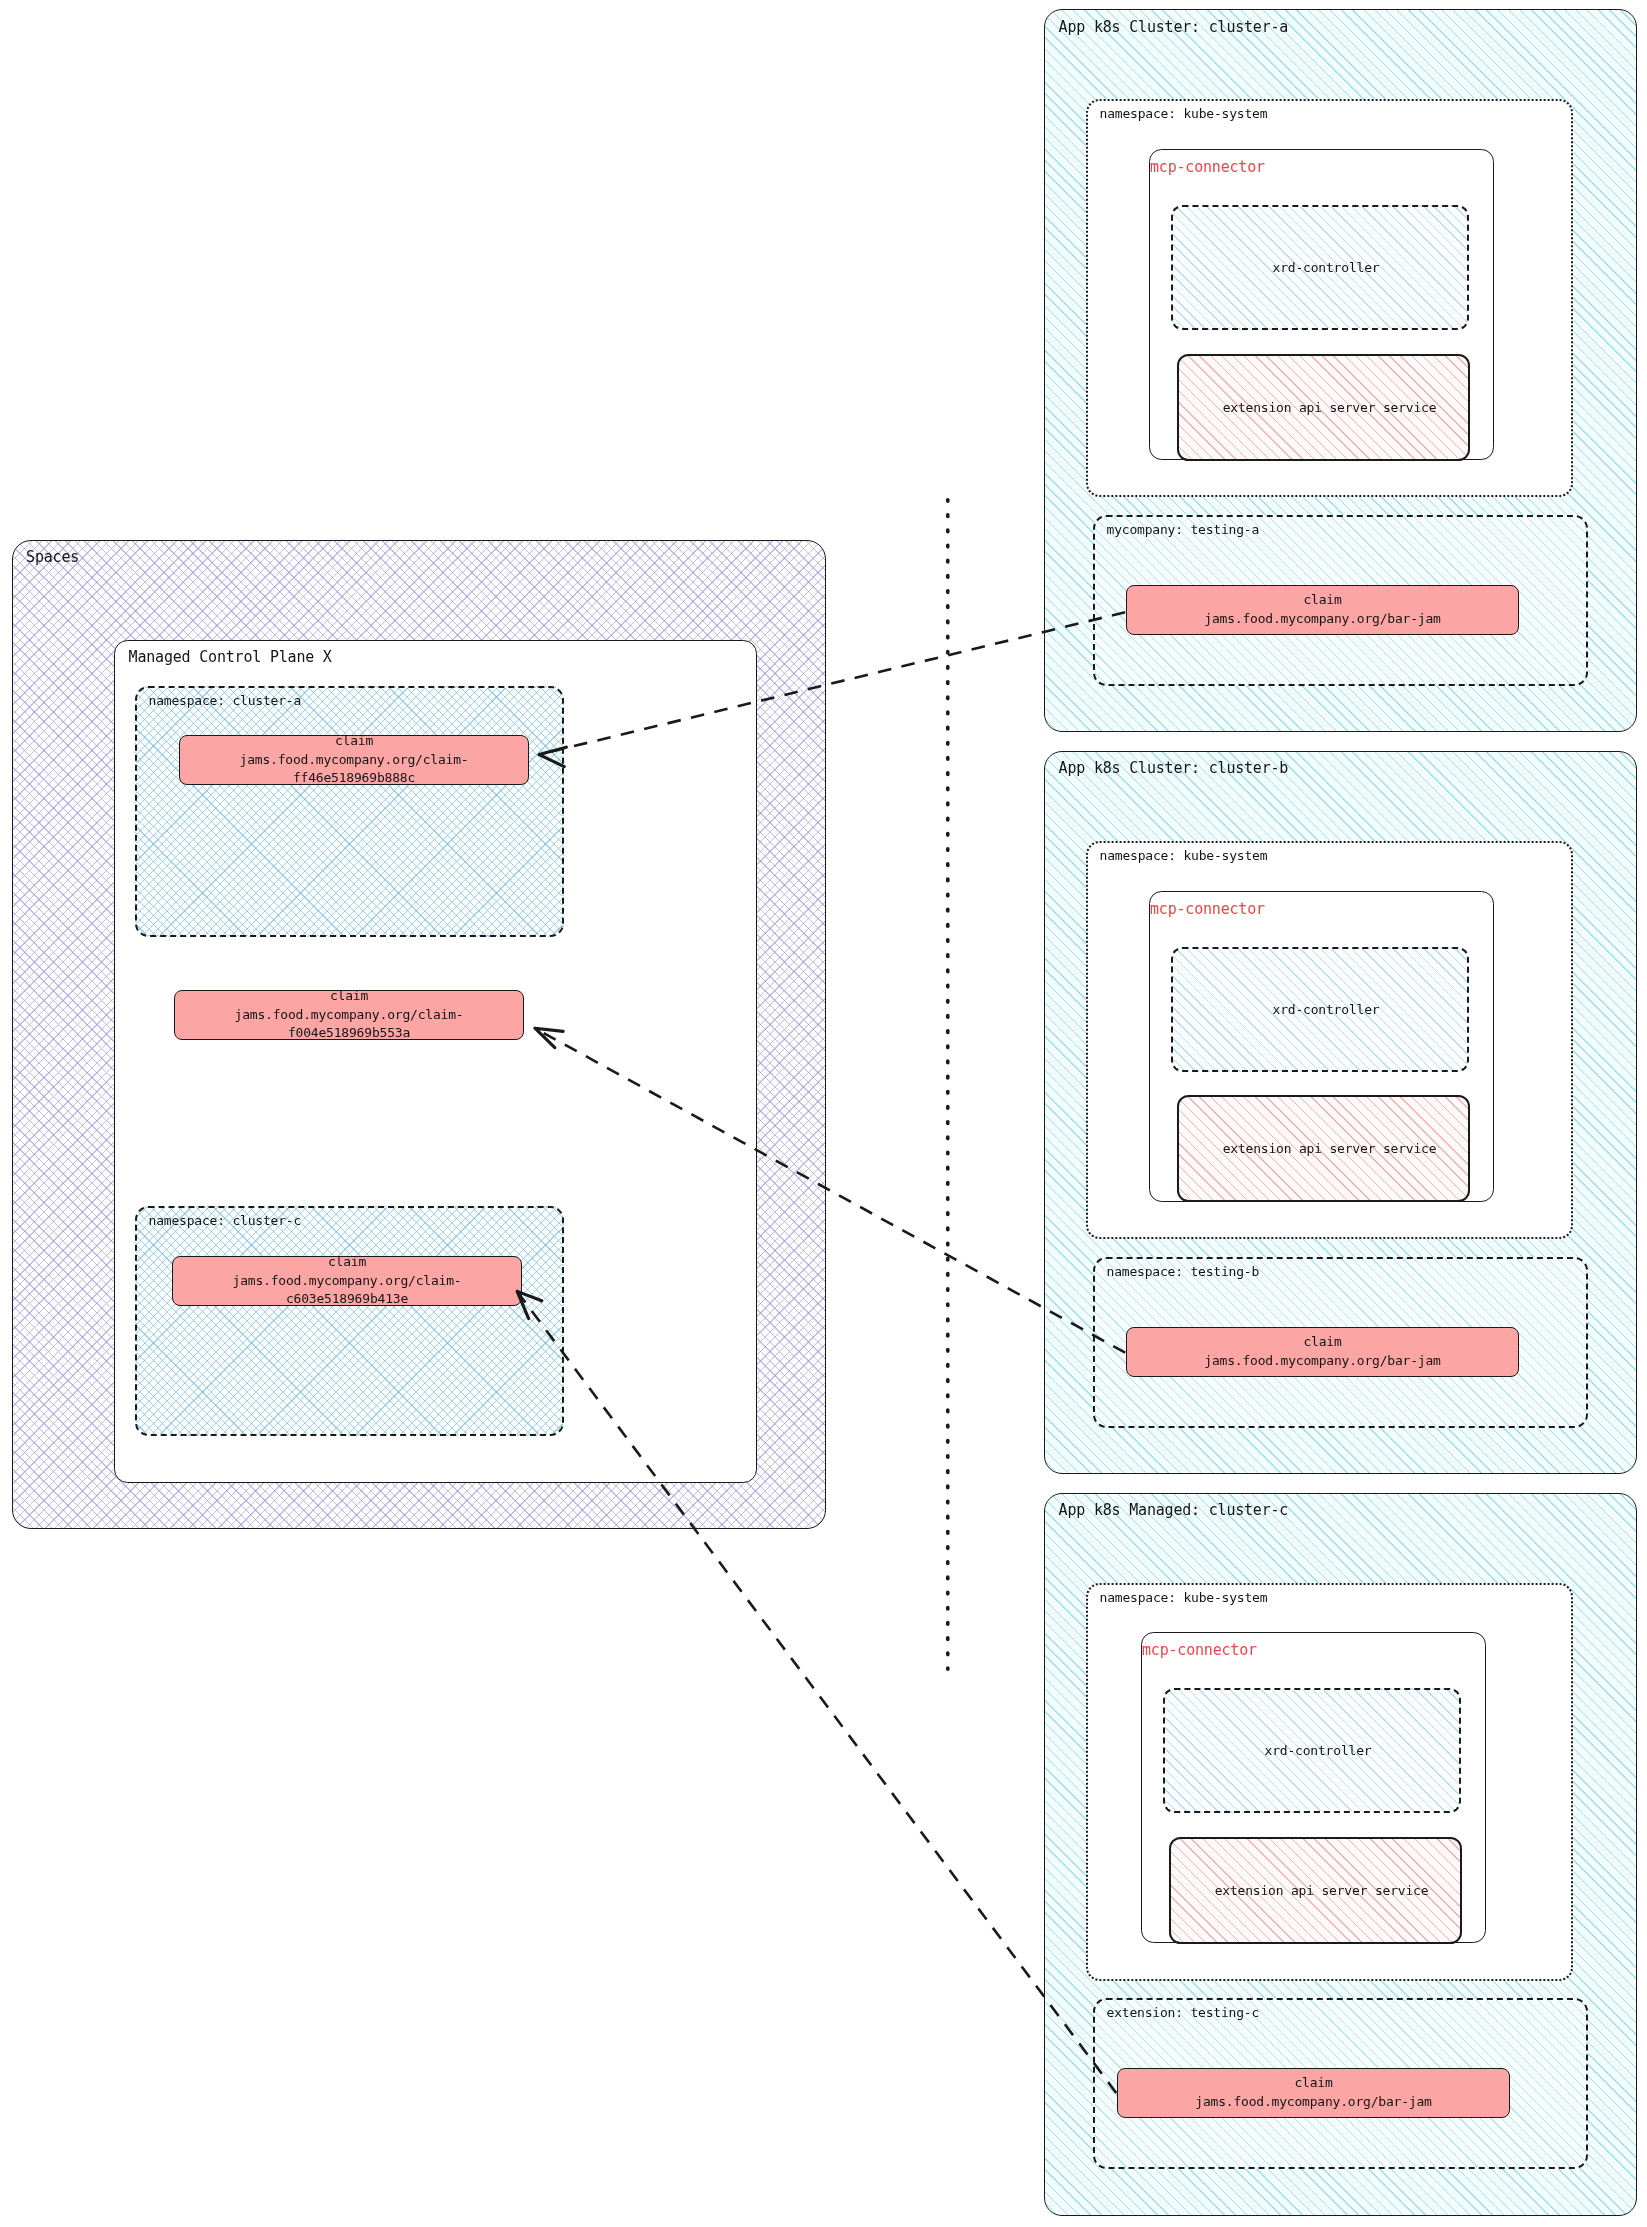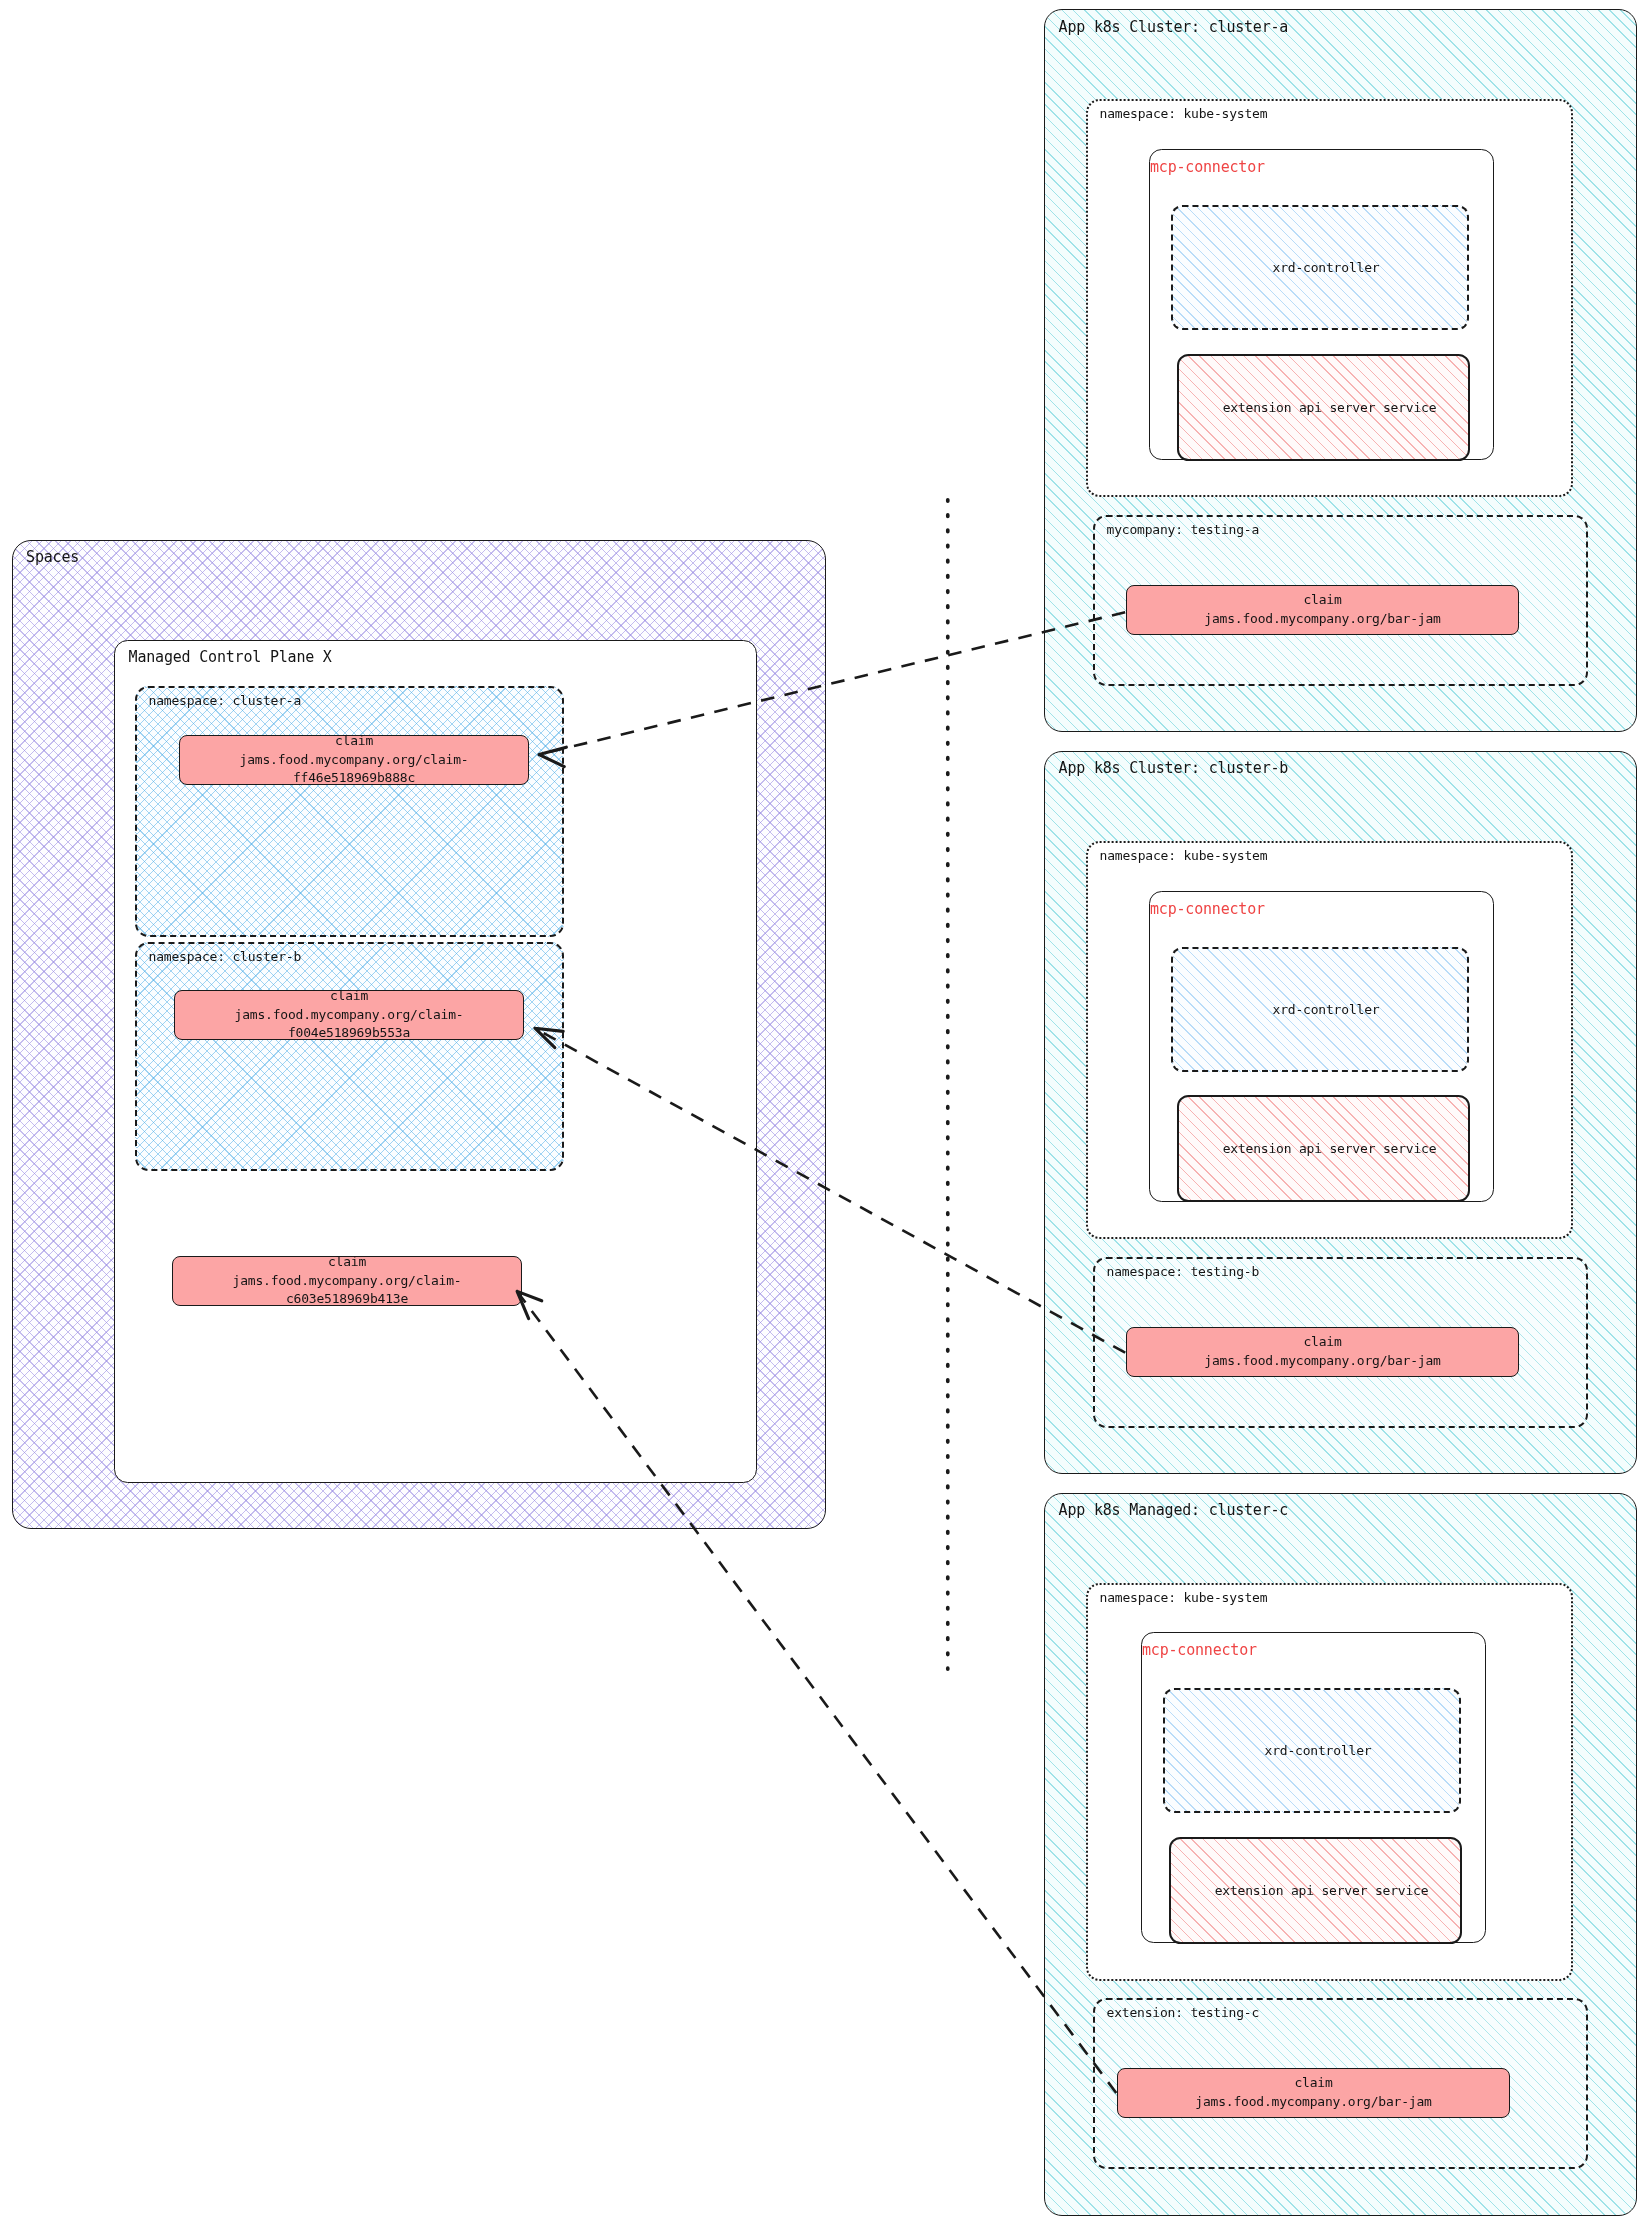--- a/index.html
+++ b/index.html
@@ -71,29 +71,29 @@
 
   <div class="box dashed-b hatch-blue" style="left:135px;top:686px;width:429px;height:251px;border-radius:13.6px;">
     <div class="title-ns">namespace: cluster-a</div>
   </div>
   <div class="claim-box" style="left:179px;top:735px;width:350px;height:50px;">
     <div class="claim-txt">claim
 jams.food.mycompany.org/claim-
 ff46e518969b888c</div>
   </div>
 
-  <div class="box dashed-b hatch-blue" style="left:135px;top:942px;width:429px;height:229px;border-radius:13.6px;">
-    <div class="title-ns">namespace: cluster-b</div>
-  </div>
   <div class="claim-box" style="left:174px;top:990px;width:350px;height:50px;">
     <div class="claim-txt">claim
 jams.food.mycompany.org/claim-
 f004e518969b553a</div>
   </div>
 
+  <div class="box dashed-b hatch-blue" style="left:135px;top:1206px;width:429px;height:230px;border-radius:13.6px;">
+    <div class="title-ns">namespace: cluster-c</div>
+  </div>
   <div class="claim-box" style="left:172px;top:1256px;width:350px;height:50px;">
     <div class="claim-txt">claim
 jams.food.mycompany.org/claim-
 c603e518969b413e</div>
   </div>
 
   <div class="box solid-thin hatch-cyan" style="left:1044px;top:9.4px;width:593px;height:723px;border-radius:18px;">
     <div class="title-tl">App k8s Cluster: cluster-a</div>
   </div>
   <div class="box dotted-b" style="left:1086px;top:99px;width:487px;height:398px;border-radius:13.6px;background:#ffffff;">

